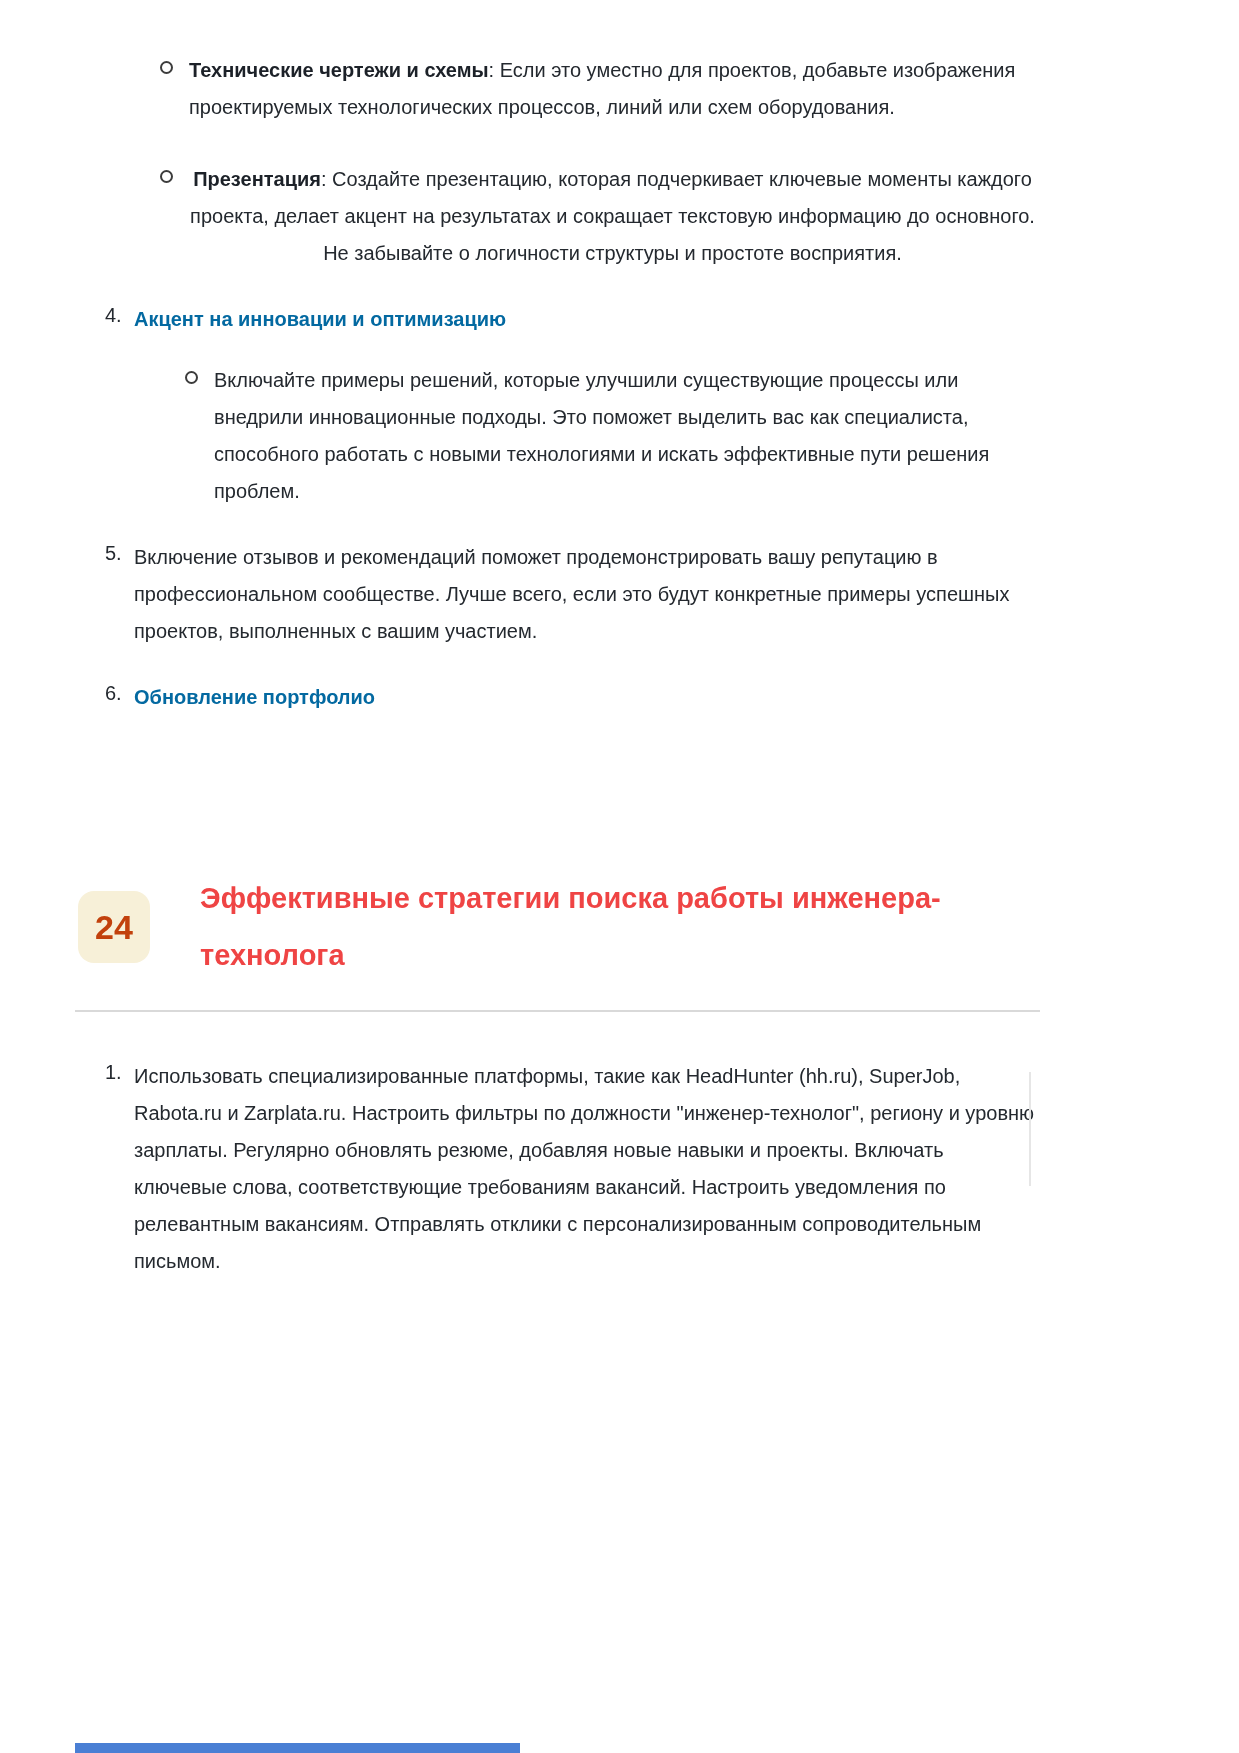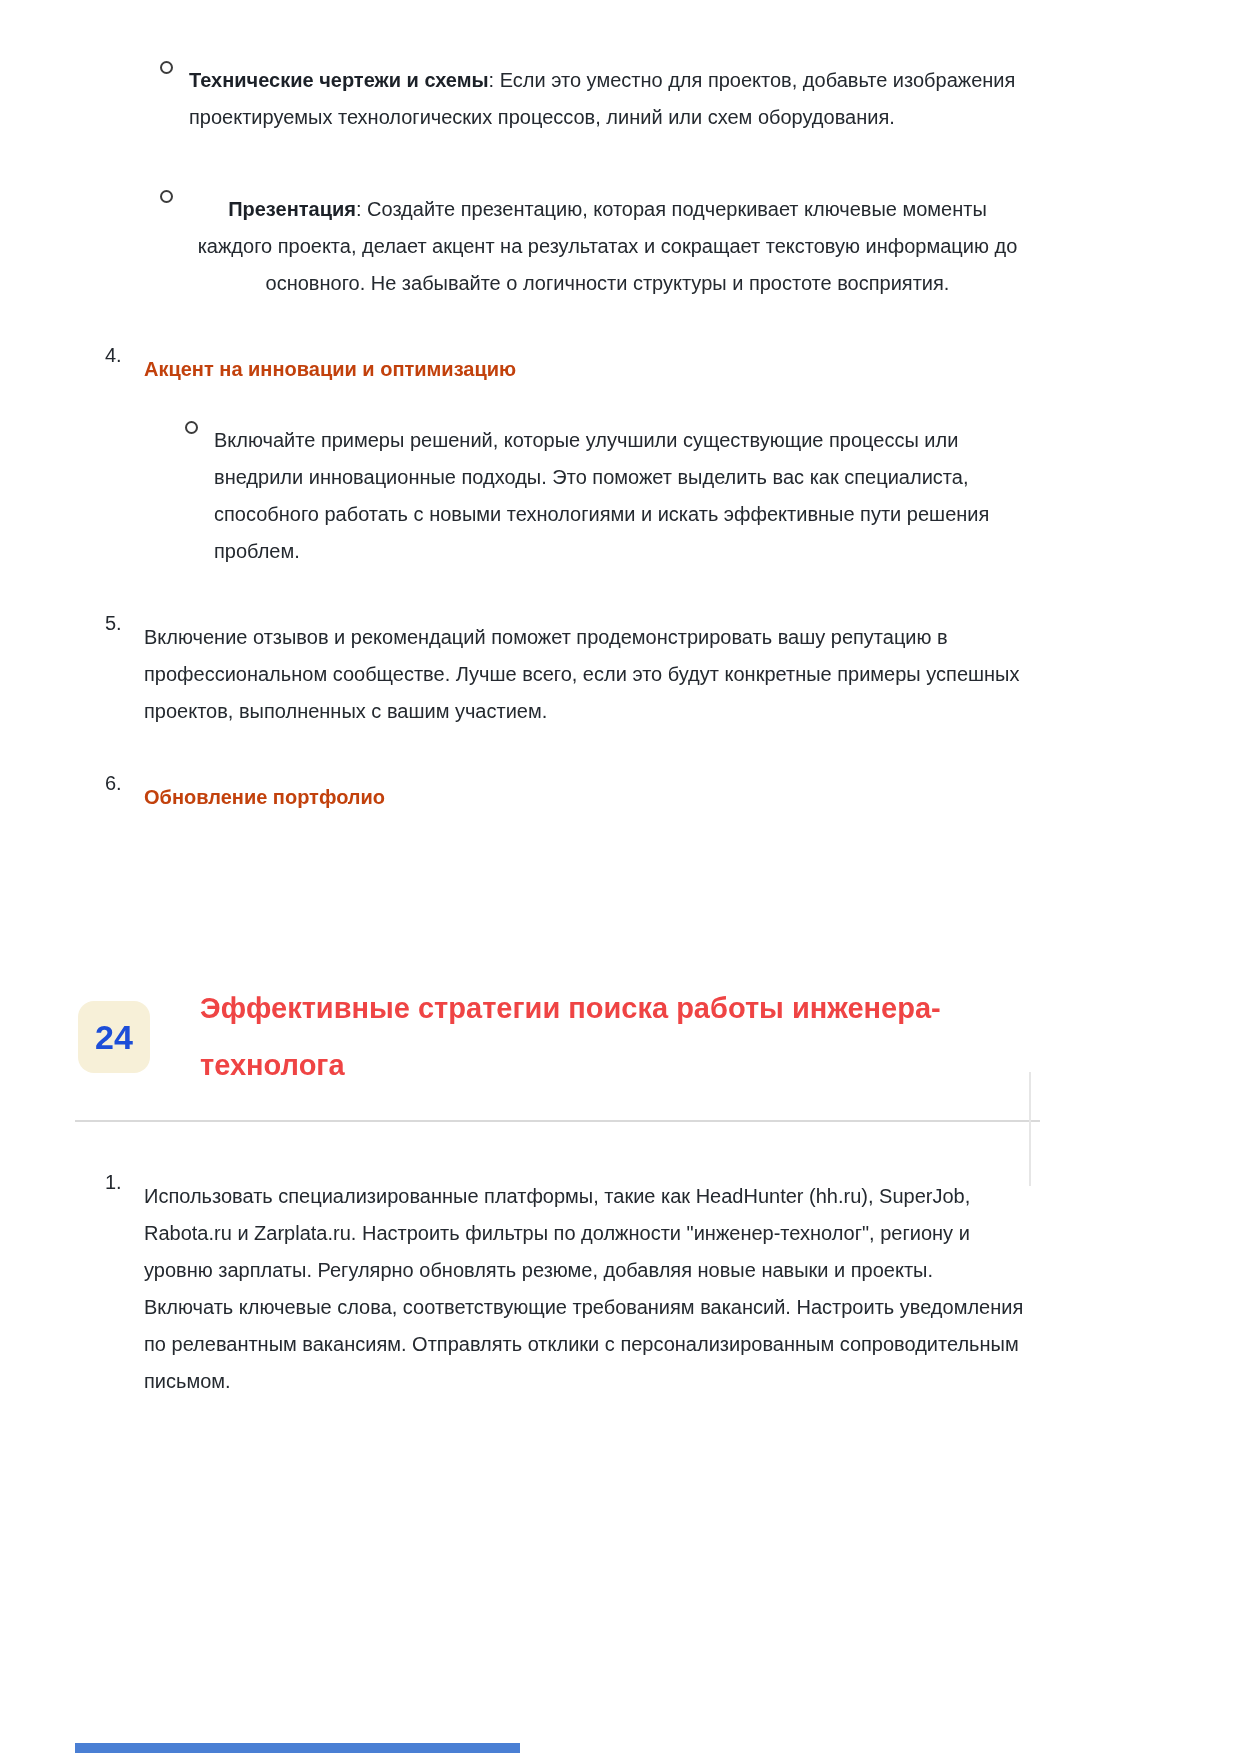--- a/index.html
+++ b/index.html
@@ -7,46 +7,46 @@
     position:relative;
     width:1239px;height:1753px;
     background:#ffffff;
     overflow:hidden;
     font-family:"Liberation Sans",sans-serif;
     color:#24292f;
     font-size:20px;
     line-height:37px;
   }
   .inner{padding:48px 199px 0 75px;}
-  p{margin:14px;}
+  p{margin:4px;}
   strong{color:#1c2128;}
   
   .sub-list{list-style:none;margin:0;padding:0;}
   .sub-list li{display:flex;padding-left:85px;}
   .sub-list.nested li{padding-left:55px;}
   .sub-list li + li{margin-top:27px;text-align:center;}
   .marker{
     flex:none;width:9px;height:9px;
     border:2px solid #3c3c3c;border-radius:50%;
     margin-top:13px;background:transparent;
   }
   .li-text{margin-left:16px;}
   
   .num-item{display:flex;padding-left:30px;margin-top:21px;}
   .num{flex:none;width:25px;}
   .num-body{flex:1;min-width:0;}
   .num-item .sub-list.nested{margin-top:20px;}
-  .item-title{font-weight:bold;color:#c2410c;}
+  .item-title{font-weight:bold;color:#0369a1;}
   
   .section-header{display:flex;align-items:center;margin-top:150px;padding-left:3px;}
   .badge{
     flex:none;width:72px;height:72px;border-radius:16px;
     background:#f7f0d8;
     display:flex;align-items:center;justify-content:center;
-    font-size:34px;font-weight:bold;color:#1d4ed8;
+    font-size:34px;font-weight:bold;color:#c2410c;
   }
   .section-title{
     margin:0 0 0 50px;
     font-size:29px;font-weight:bold;color:#ef4444;
     line-height:57px;max-width:860px;
   }
   .divider{height:2px;background:#d9d9d9;border:0;margin:26px 0 0 0;}
   .job-block{margin-top:42px;}
   
   .bottom-bar{

